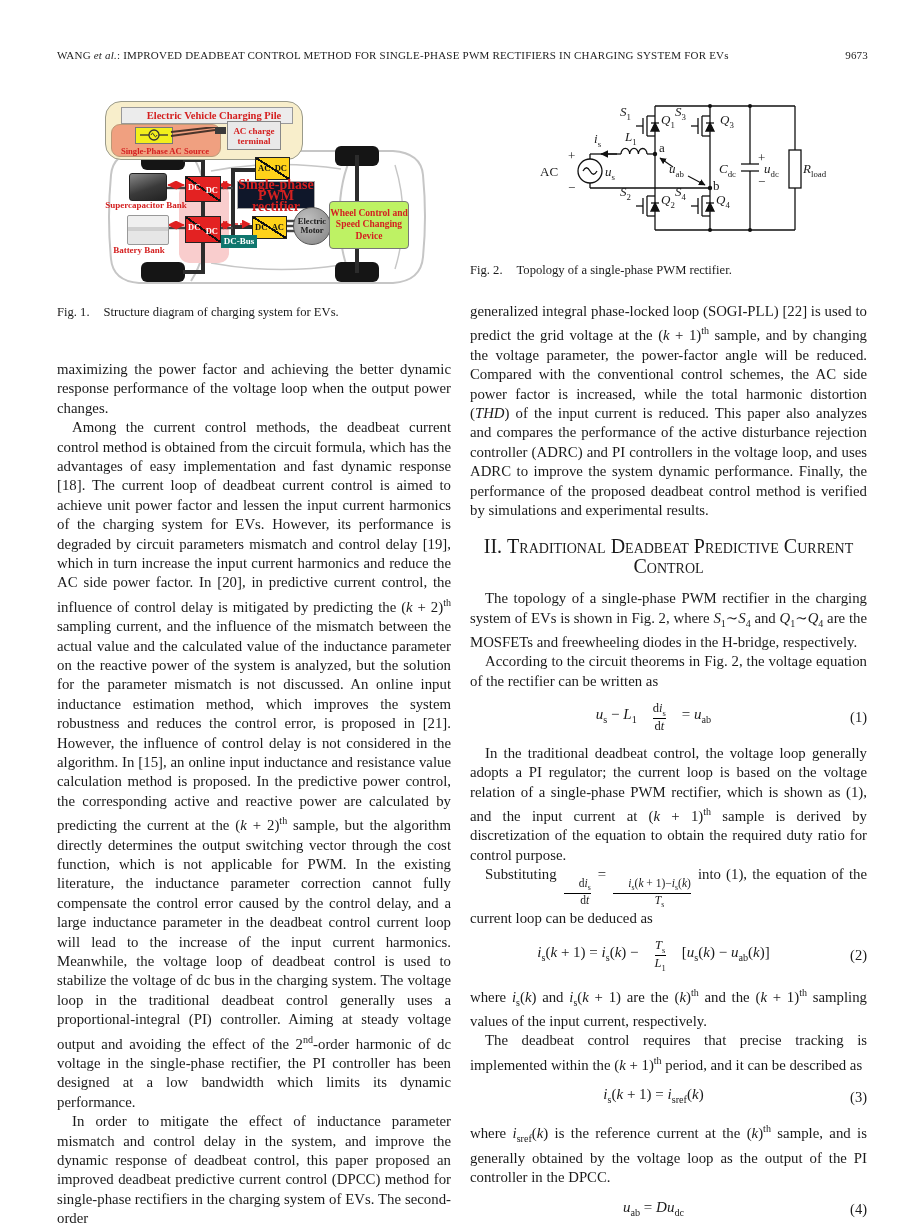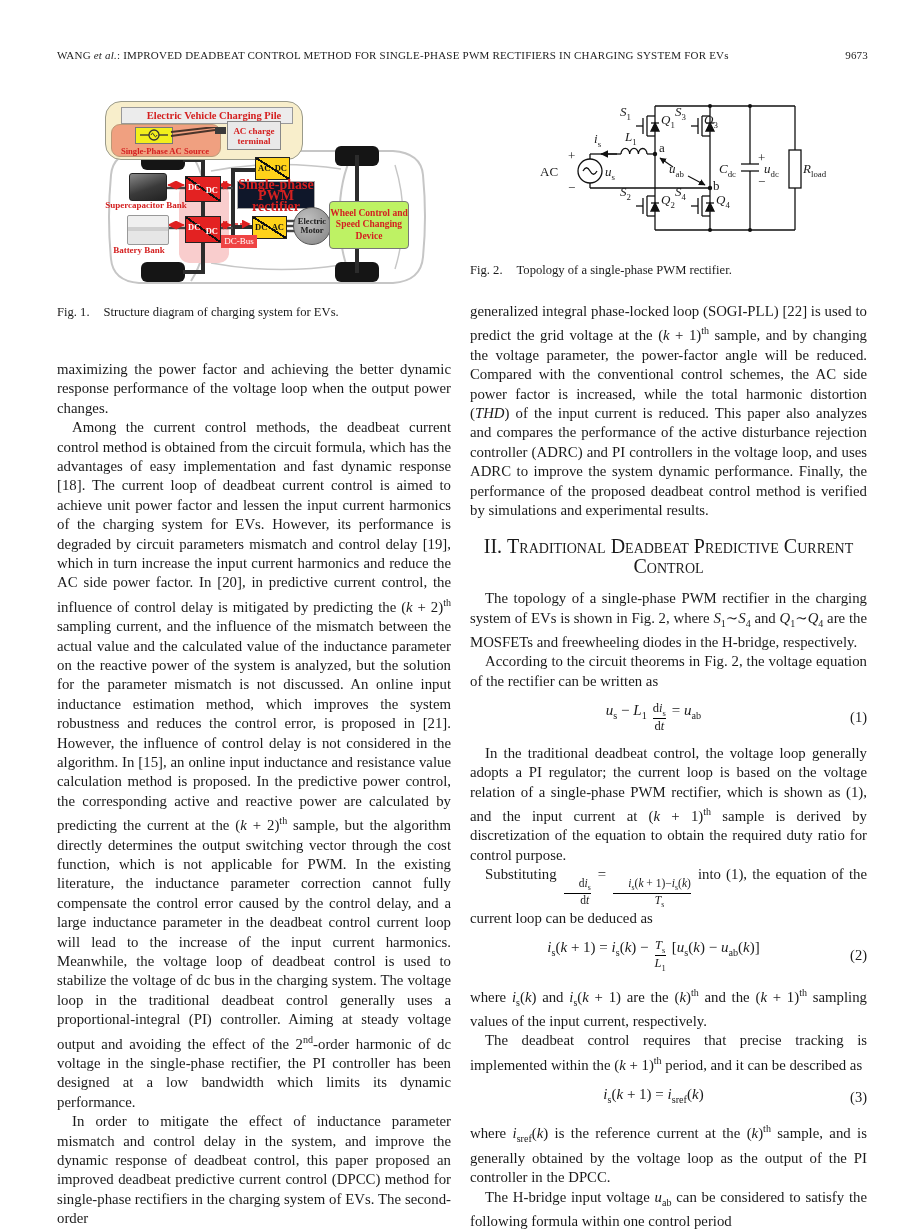--- a/index.html
+++ b/index.html
@@ -17,21 +17,21 @@
   sub{font-size:68%;}
   sup{font-size:68%;}
   .capline{font-size:12.6px;margin:12px 0 0 0;text-align:left;line-height:16px;}
   .capline .gap{display:inline-block;width:14px;}
   .fig-spacer{height:40px;}
   
   .sect{margin:17px 0 13px 0;text-align:center;font-size:20px;}
   .sc{font-variant:small-caps;}
   
   .eq{display:flex;align-items:center;margin:10px 0 10px 0;font-size:15px;}
-  .eq-body{flex:1;display:flex;justify-content:center;gap:6px;}
+  .eq-body{flex:1;display:flex;justify-content:center;align-items:center;gap:16px;}
   .eq-num{width:30px;text-align:right;font-size:14.5px;}
   .fr{display:inline-flex;flex-direction:column;text-align:center;font-size:12.5px;line-height:1.2;}
   .fr .d{border-top:1px solid #000;}
   .ifr{display:inline-flex;flex-direction:column;text-align:center;font-size:11.5px;line-height:1.15;vertical-align:-8px;margin:0 2px;}
   .ifr .d{border-top:1px solid #000;}
   
   .fig1{position:relative;width:340px;height:197px;margin-left:38px;}
   .abs{position:absolute;}
   .pile{left:10px;top:6px;width:196px;height:57px;background:#f8eecb;border:1px solid #9a9a8a;border-radius:16px;z-index:2;}
   .pile-title{left:26px;top:12px;width:156px;height:15px;background:#ececec;border:1px solid #999;
@@ -43,22 +43,22 @@
   .term{left:132px;top:26px;width:52px;height:27px;background:#e9e9e9;border:1px solid #888;z-index:3;
         display:flex;align-items:center;justify-content:center;text-align:center;
         font-weight:bold;font-size:9px;line-height:10px;color:#d42020;}
   .conv{z-index:4;border:1px solid #222;
         background-image:linear-gradient(to top right,transparent calc(50% - 1px),#111 calc(50% - 1px),#111 calc(50% + 1px),transparent calc(50% + 1px));}
   .conv span{position:absolute;font-weight:bold;font-size:8.5px;}
   .conv .ca{left:2px;top:1px;}
   .conv .cb{right:2px;bottom:1px;}
   .red{background-color:#e32222;color:#fff;}
   .gold{background-color:#ffd21a;color:#111;}
-  .dcbus{left:126px;top:140px;width:36px;height:13px;background:#ef4444;color:#fff;z-index:4;
-         display:flex;align-items:center;justify-content:center;font-weight:normal;font-size:9px;}
+  .dcbus{left:126px;top:140px;width:36px;height:13px;background:#0f766e;color:#fff;z-index:4;
+         display:flex;align-items:center;justify-content:center;font-weight:bold;font-size:9px;}
   .rect-lab{left:142px;top:86px;width:76px;height:26px;background:#0f172a;border:1px solid #aaa;z-index:4;
             display:flex;align-items:center;justify-content:center;text-align:center;
             font-weight:bold;font-size:14px;line-height:11px;color:#d42020;}
   .wheelbox{left:234px;top:106px;width:78px;height:46px;background:#bef264;border:1px solid #777;border-radius:4px;z-index:4;
             display:flex;align-items:center;justify-content:center;text-align:center;
             font-weight:bold;font-size:9.5px;line-height:11.5px;color:#d42020;}
   .motor{left:198px;top:112px;width:36px;height:36px;border-radius:50%;z-index:4;
          background:radial-gradient(circle at 35% 35%,#c2c2c2,#828282);border:1px solid #555;
          display:flex;align-items:center;justify-content:center;text-align:center;
          font-weight:bold;font-size:8.5px;line-height:9.5px;color:#1d1d1d;}
@@ -298,21 +298,21 @@
           <circle cx="215" cy="18" r="2"></circle>
             <circle cx="215" cy="142" r="2"></circle>
           <circle cx="255" cy="18" r="2"></circle>
             <circle cx="255" cy="142" r="2"></circle>
         </g>
       </svg>
 
       <div class="f2lab" style="left:150px;top:14px"><i>S</i><sub>1</sub></div>
       <div class="f2lab" style="left:191px;top:22px"><i>Q</i><sub>1</sub></div>
       <div class="f2lab" style="left:205px;top:14px"><i>S</i><sub>3</sub></div>
-      <div class="f2lab" style="left:234px;top:22px"><i>Q</i><sub>3</sub></div>
+      <div class="f2lab" style="left:250px;top:22px"><i>Q</i><sub>3</sub></div>
       <div class="f2lab" style="left:150px;top:94px"><i>S</i><sub>2</sub></div>
       <div class="f2lab" style="left:191px;top:102px"><i>Q</i><sub>2</sub></div>
       <div class="f2lab" style="left:205px;top:94px"><i>S</i><sub>4</sub></div>
       <div class="f2lab" style="left:246px;top:102px"><i>Q</i><sub>4</sub></div>
       <div class="f2lab" style="left:124px;top:41px"><i>i</i><sub>s</sub></div>
       <div class="f2lab" style="left:155px;top:39px"><i>L</i><sub>1</sub></div>
       <div class="f2lab" style="left:189px;top:50px">a</div>
       <div class="f2lab" style="left:199px;top:71px"><i>u</i><sub>ab</sub></div>
       <div class="f2lab" style="left:243px;top:88px">b</div>
       <div class="f2lab" style="left:70px;top:74px">AC</div>
@@ -386,21 +386,20 @@
     <p class="bt ind">The deadbeat control requires that precise tracking is implemented within the (<i>k</i> + 1)<sup>th</sup> period, and it can be described as</p>
 
     <div class="eq">
       <span class="eq-body">
           <span><i>i</i><sub>s</sub>(<i>k</i> + 1) = <i>i</i><sub>sref</sub>(<i>k</i>)</span>
         </span>
       <span class="eq-num">(3)</span>
     </div>
 
     <p class="bt">where <i>i</i><sub>sref</sub>(<i>k</i>) is the reference current at the (<i>k</i>)<sup>th</sup> sample, and is generally obtained by the voltage loop as the output of the PI controller in the DPCC.</p>
-    <p class="bt ind">The H-bridge input voltage <i>u</i><sub>ab</sub> can be considered to satisfy the following formula within one control period</p>
 
     <div class="eq">
       <span class="eq-body">
           <span><i>u</i><sub>ab</sub> = <i>Du</i><sub>dc</sub></span>
         </span>
       <span class="eq-num">(4)</span>
     </div>
   </div>
 </div>
 

